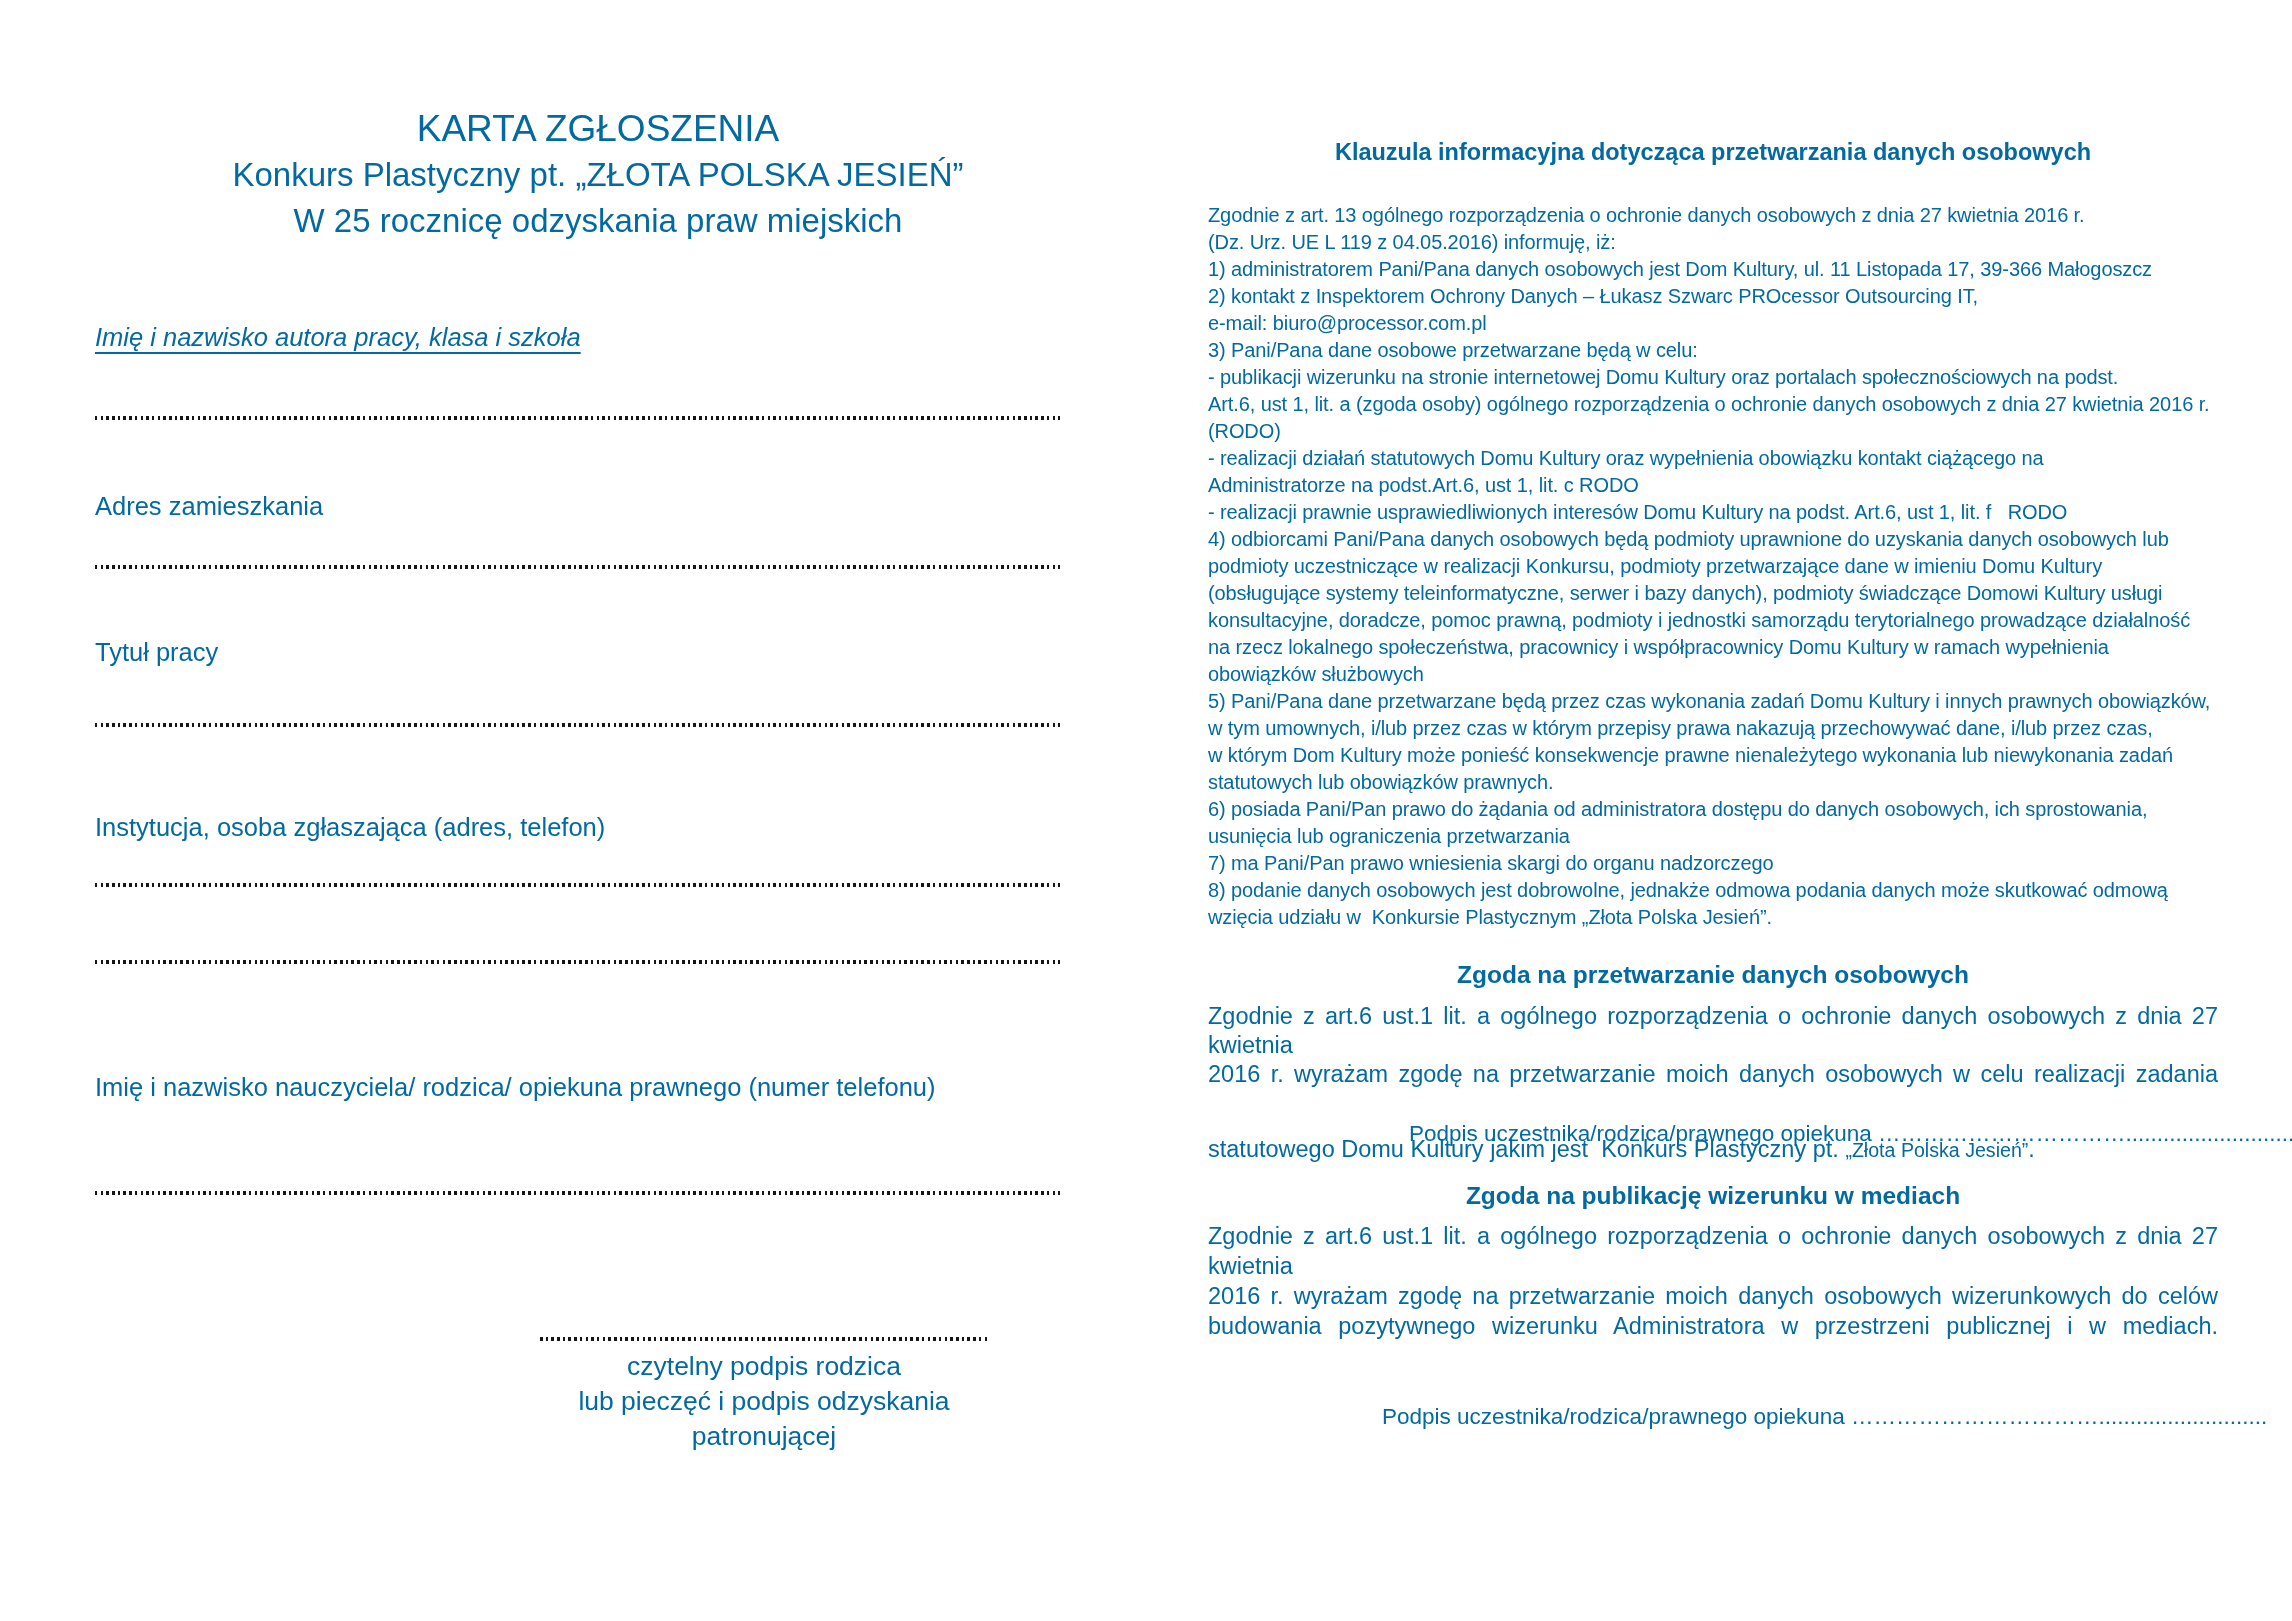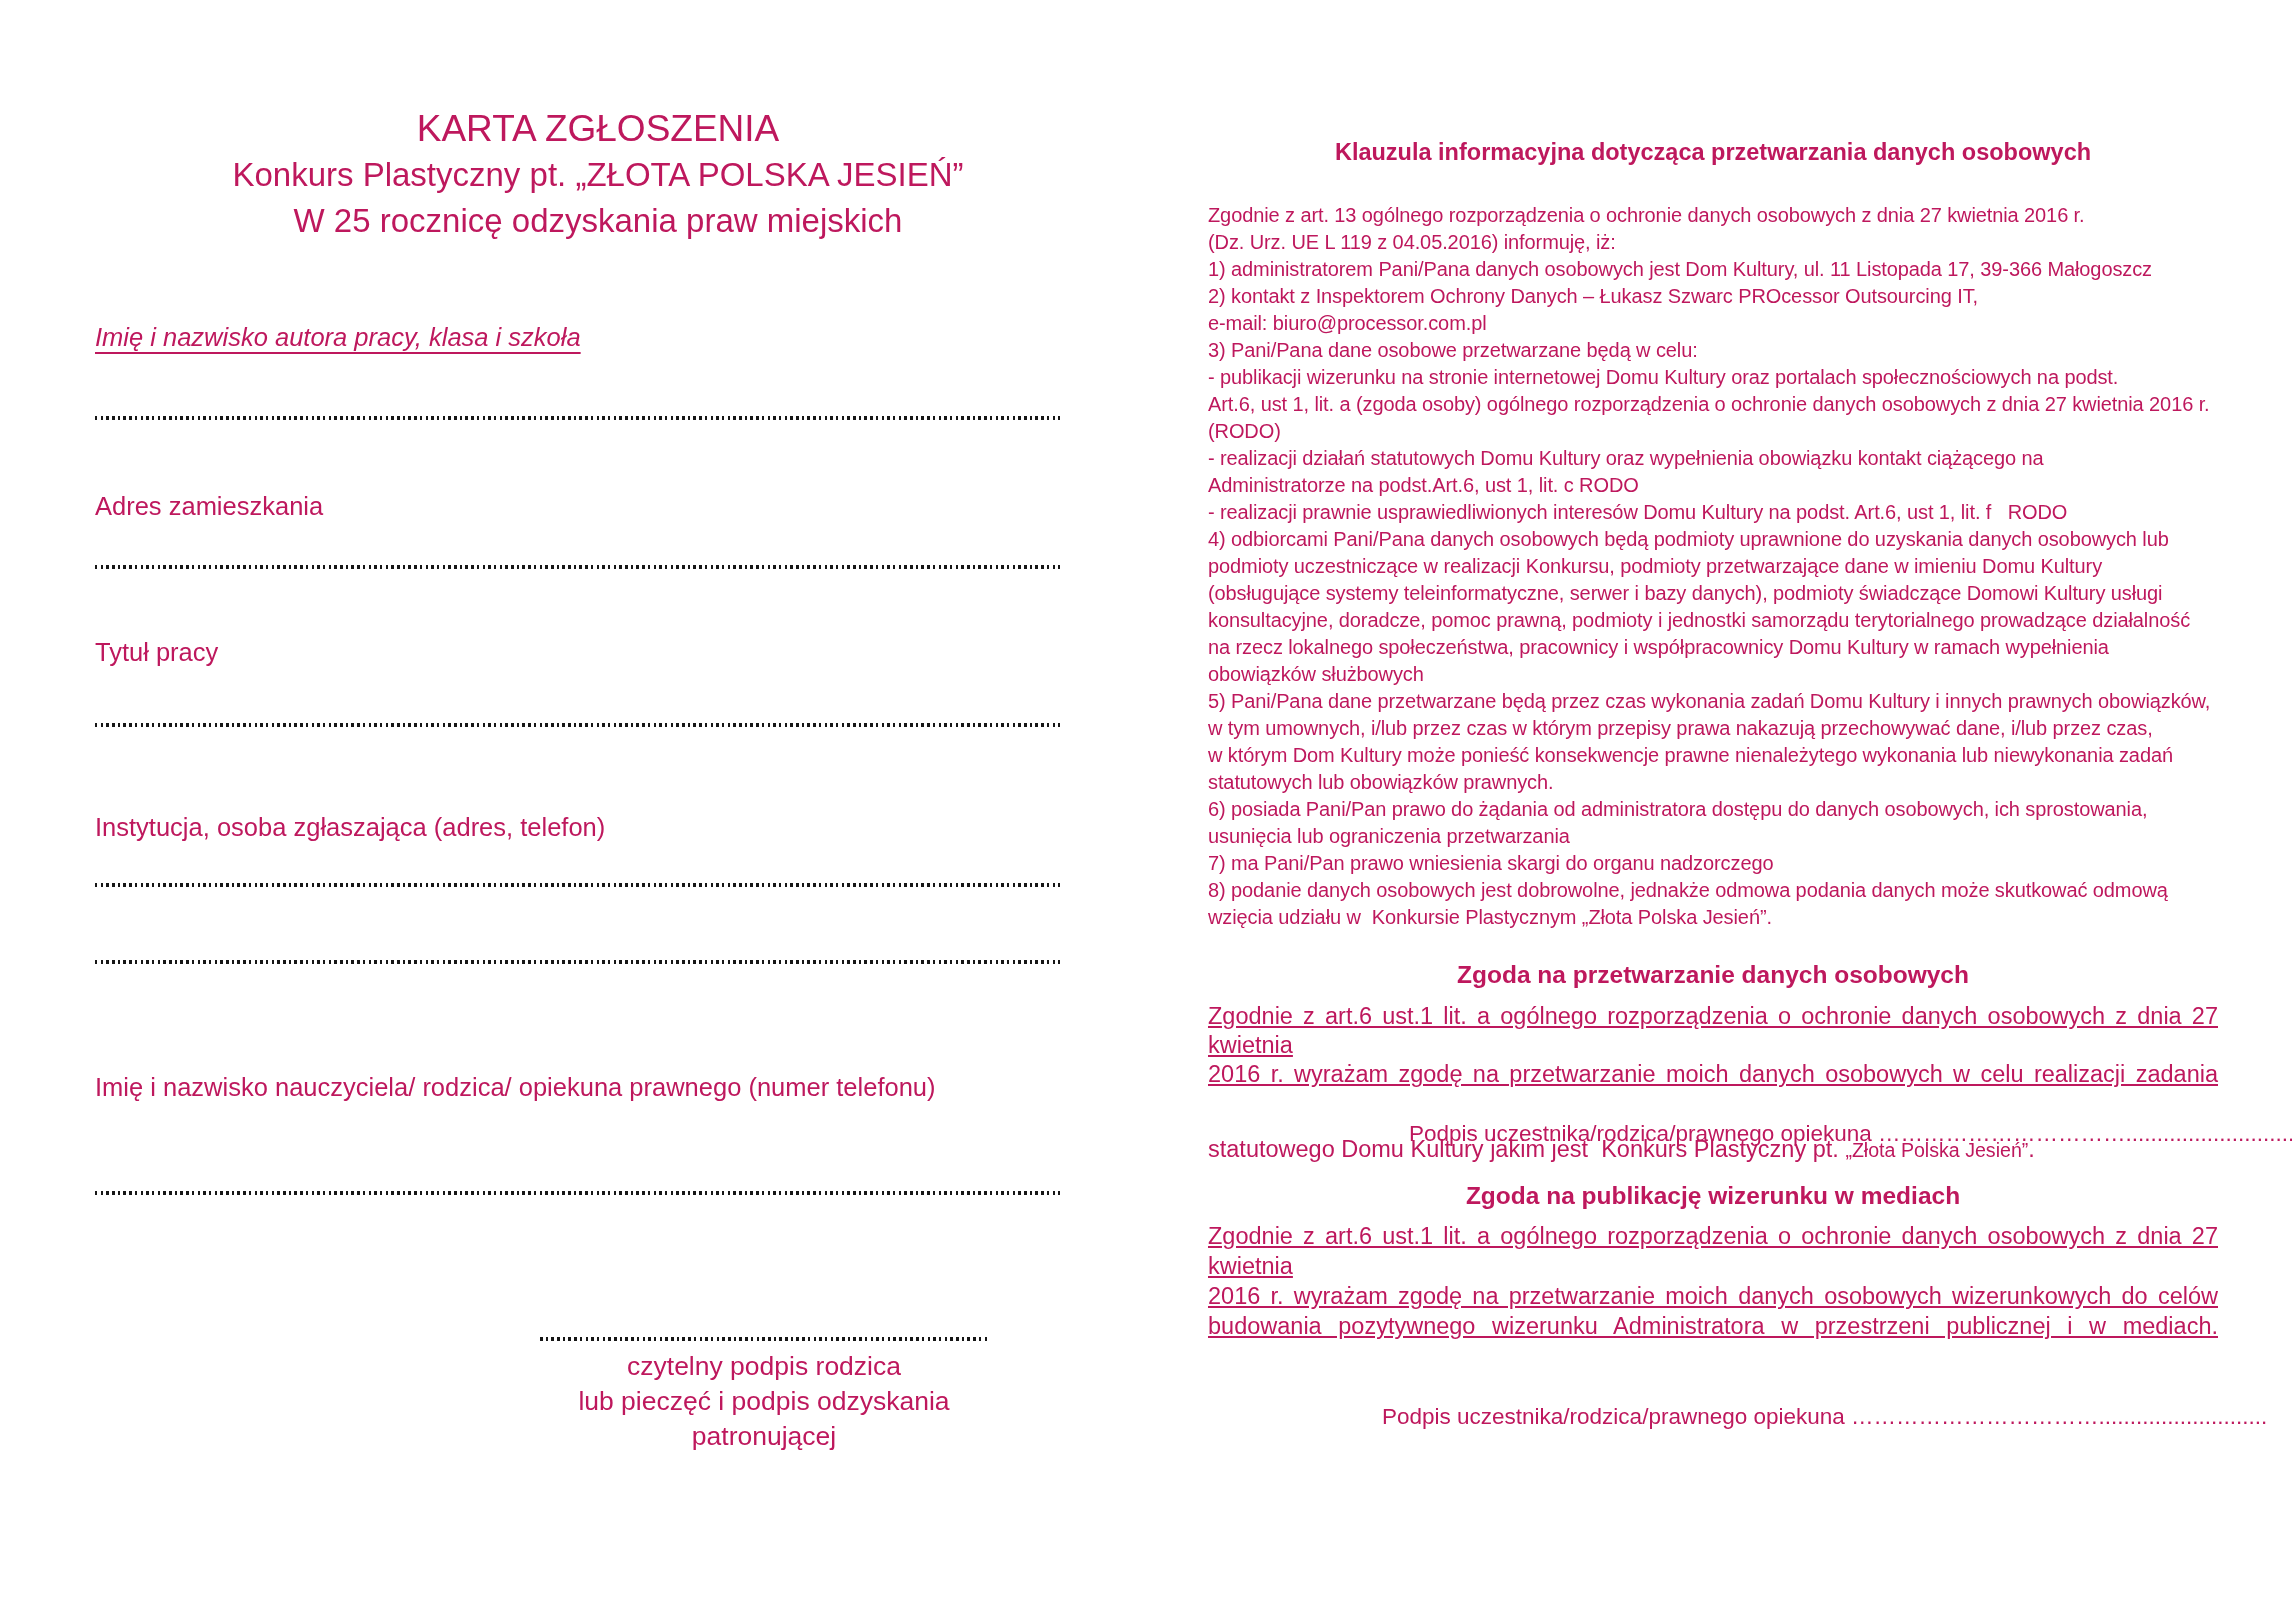--- a/index.html
+++ b/index.html
@@ -2,21 +2,21 @@
 <html lang="pl"><head>
 <meta charset="utf-8">
 <title>Karta Zgłoszenia</title>
 <style>
   html,body{margin:0;padding:0;background:#ffffff;}
   .page{
     position:relative;
     width:2293px;height:1621px;
     background:#ffffff;
     font-family:"Liberation Sans", sans-serif;
-    color:#be185d;
+    color:#0369a1;
     overflow:hidden;
   }
   .abs{position:absolute;}
 
   
   .header{
     left:93px;top:106px;width:1010px;
     text-align:center;
   }
   .header .t1{font-size:37px;line-height:46px;font-weight:400;}
@@ -51,21 +51,21 @@
     top:139px;text-align:center;
     font-size:23.5px;font-weight:700;
   }
   .clause-lines{top:202px;font-size:20px;line-height:27px;letter-spacing:-0.1px;}
   .clause-lines .clause-line{white-space:pre;}
 
   .consent-title1{top:961px;text-align:center;font-size:24.5px;font-weight:700;}
   .consent-para1{top:1002px;font-size:23.5px;line-height:29px;}
   .consent-title2{top:1182px;text-align:center;font-size:24.5px;font-weight:700;}
   .consent-para2{top:1221px;font-size:23.5px;line-height:30px;}
-  .jline{text-align:justify;text-align-last:justify;white-space:normal;text-decoration:underline;}
+  .jline{text-align:justify;text-align-last:justify;white-space:normal;}
   .lastline{text-align:left;white-space:pre;margin-top:46px;}
   .smallquote{font-size:19.6px;}
 
   .sig-line{font-size:22.5px;white-space:nowrap;}
   .sig1{top:1121px;padding-left:201px;}
   .sig2{top:1404px;padding-left:174px;}
 </style>
 </head>
 <body>
 

